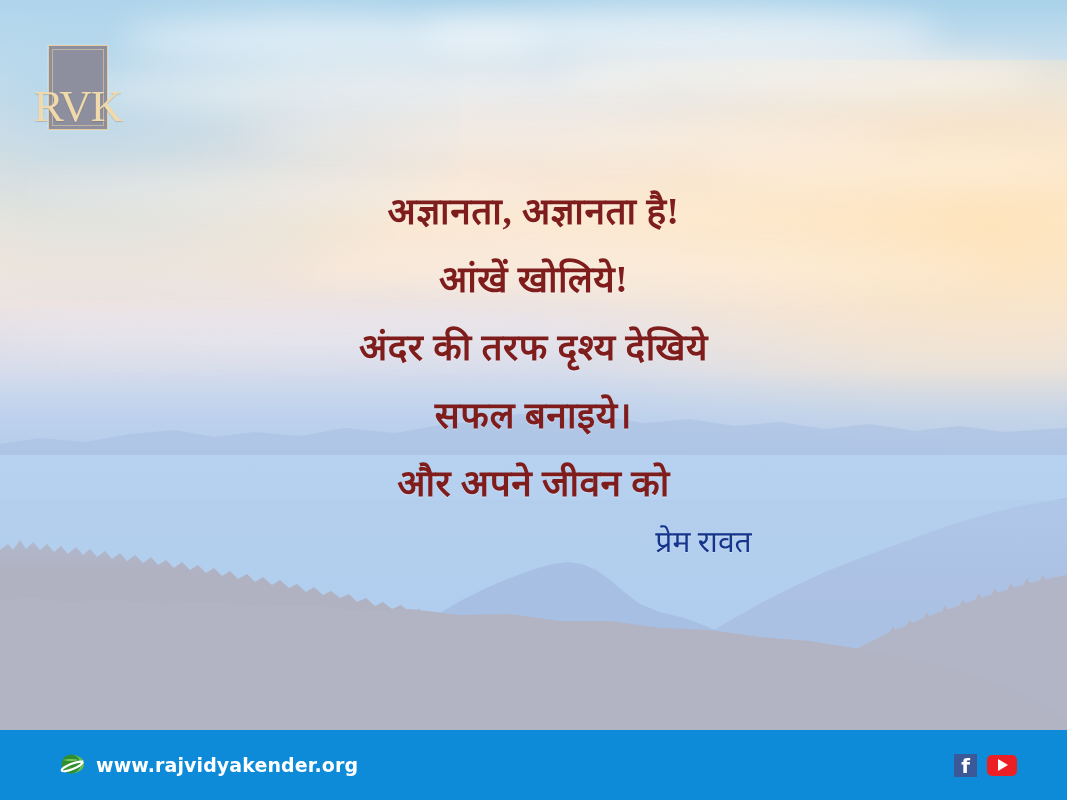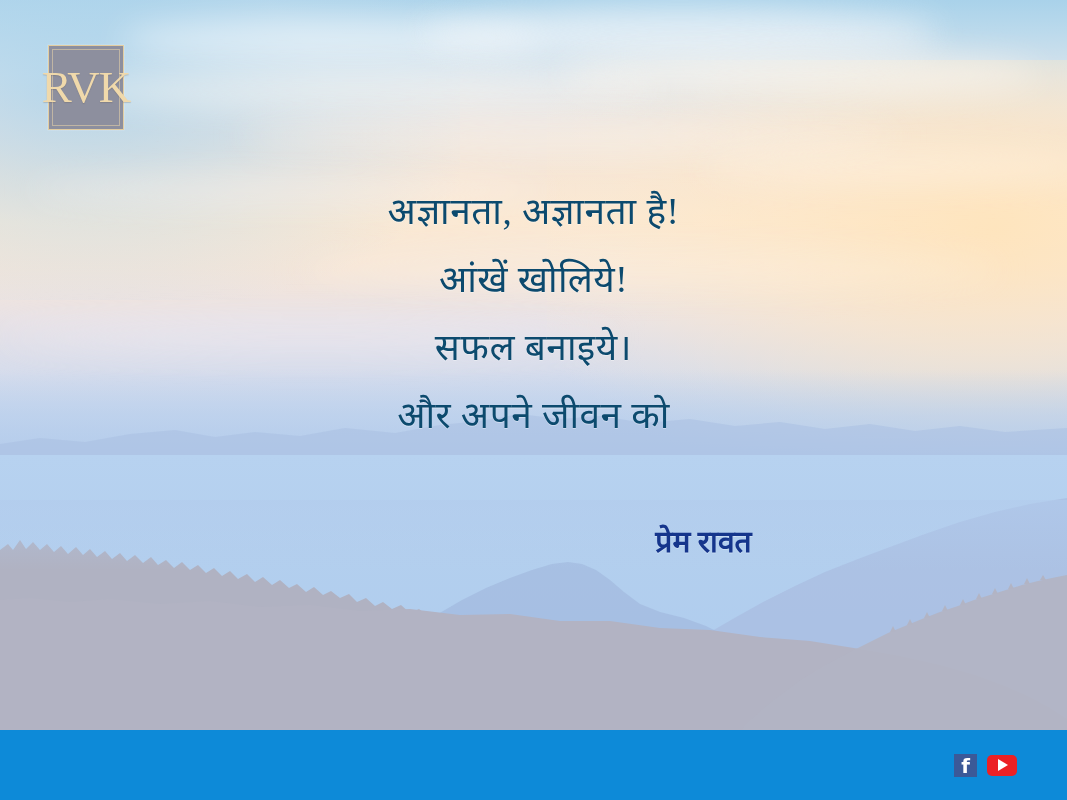--- a/index.html
+++ b/index.html
@@ -86,24 +86,24 @@
     background:linear-gradient(180deg,
       #b7d2f0 0%,
       #b3cfee 35%,
       #b0cdee 70%,
       #aecbec 100%);
   }
 
   
   #logo {
     position:absolute; left:48px; top:45px;
-    width:76px; height:85px;
+    width:60px; height:85px;
     background:#8d8f9e;
     border:1px solid #e3cda0;
-    display:flex; align-items:center; justify-content:center;
+    display:flex; align-items:flex-end; justify-content:center;
     box-shadow:0 0 0 0.5px rgba(255,255,255,0.25);
   }
   #logo .inner-frame {
     position:absolute; left:3px; top:3px; right:3px; bottom:3px;
     border:1px solid rgba(235,214,170,0.55);
   }
   #logo .mark {
     font-family:"Liberation Serif", serif;
     font-size:45px;
     letter-spacing:-1px;
@@ -113,38 +113,38 @@
     text-shadow:0 1px 1px rgba(90,85,80,0.25);
   }
 
   
   #quote {
     position:absolute; left:0; top:178px; width:1067px;
     text-align:center;
     font-family:"Liberation Serif", "DejaVu Serif", serif;
   }
   #quote .line {
-    color:#0c4a6e;
+    color:#7f1d1d;
     font-size:37px;
-    font-weight:400;
+    font-weight:700;
     line-height:68px;
     letter-spacing:0.5px;
     text-shadow:0 1px 0 rgba(255,255,255,0.35);
   }
   #attribution {
     position:absolute; top:520px; left:0; width:1067px;
     text-align:center;
     padding-right:0;
     font-family:"Liberation Serif","DejaVu Serif",serif;
   }
   #attribution .attr-inner {
     display:inline-block;
     color:#15358c;
     font-size:30px;
-    font-weight:700;
+    font-weight:400;
     transform:translateX(148px);
     text-shadow:0 1px 0 rgba(255,255,255,0.30);
     margin-left:44px;
   }
 
   
   #footer {
     position:absolute; left:0; bottom:0;
     width:1067px; height:70px;
     background:#0d8ad8;
@@ -294,30 +294,42 @@
               background:linear-gradient(180deg, rgba(178,203,236,0.55) 0%, rgba(178,203,236,0) 100%);"></div>
 
   <div id="logo">
     <div class="inner-frame"></div>
     <div class="mark">RVK</div>
   </div>
 
   <div id="quote">
     <div class="line">अज्ञानता, अज्ञानता है!</div>
     <div class="line">आंखें खोलिये!</div>
+    <div class="line">अंदर की तरफ दृश्य देखिये</div>
     <div class="line">सफल बनाइये।</div>
     <div class="line">और अपने जीवन को</div>
   </div>
 
   <div id="attribution">
     <span class="attr-inner">प्रेम रावत</span>
   </div>
 
   <div id="footer">
 
+    <div class="left">
+      <svg class="globe-ico" viewBox="0 0 24 24">
+        <circle cx="11" cy="11" r="9.5" fill="#2f8f2f"></circle>
+        <path d="M11 1.5 A9.5 9.5 0 0 1 11 20.5 A13 9.5 0 0 0 11 1.5 Z" fill="#66c043"></path>
+        <path d="M3 7 Q11 5 19 7 Q11 9 3 7 Z" fill="#8fd46a" opacity="0.85"></path>
+        <path d="M4.5 15 Q11 13 18 15.5 Q11 17.5 4.5 15 Z" fill="#3f9e33" opacity="0.8"></path>
+        <ellipse cx="12" cy="13.5" rx="11" ry="2.6" transform="rotate(-22 12 13.5)" fill="none" stroke="#ffffff" stroke-width="2.1"></ellipse>
+        <path d="M20.5 8.5 l3 -1.6 l-0.6 2.2 l1.6 0.9 l-3.2 0.6 Z" fill="#ffffff"></path>
+      </svg>
+      <span class="site-url">www.rajvidyakender.org</span>
+    </div>
 
     <div class="right">
       <div class="fb-ico">
         <span>f</span>
       </div>
       <div class="yt-ico">
         <div class="tri"></div>
       </div>
     </div>
 

